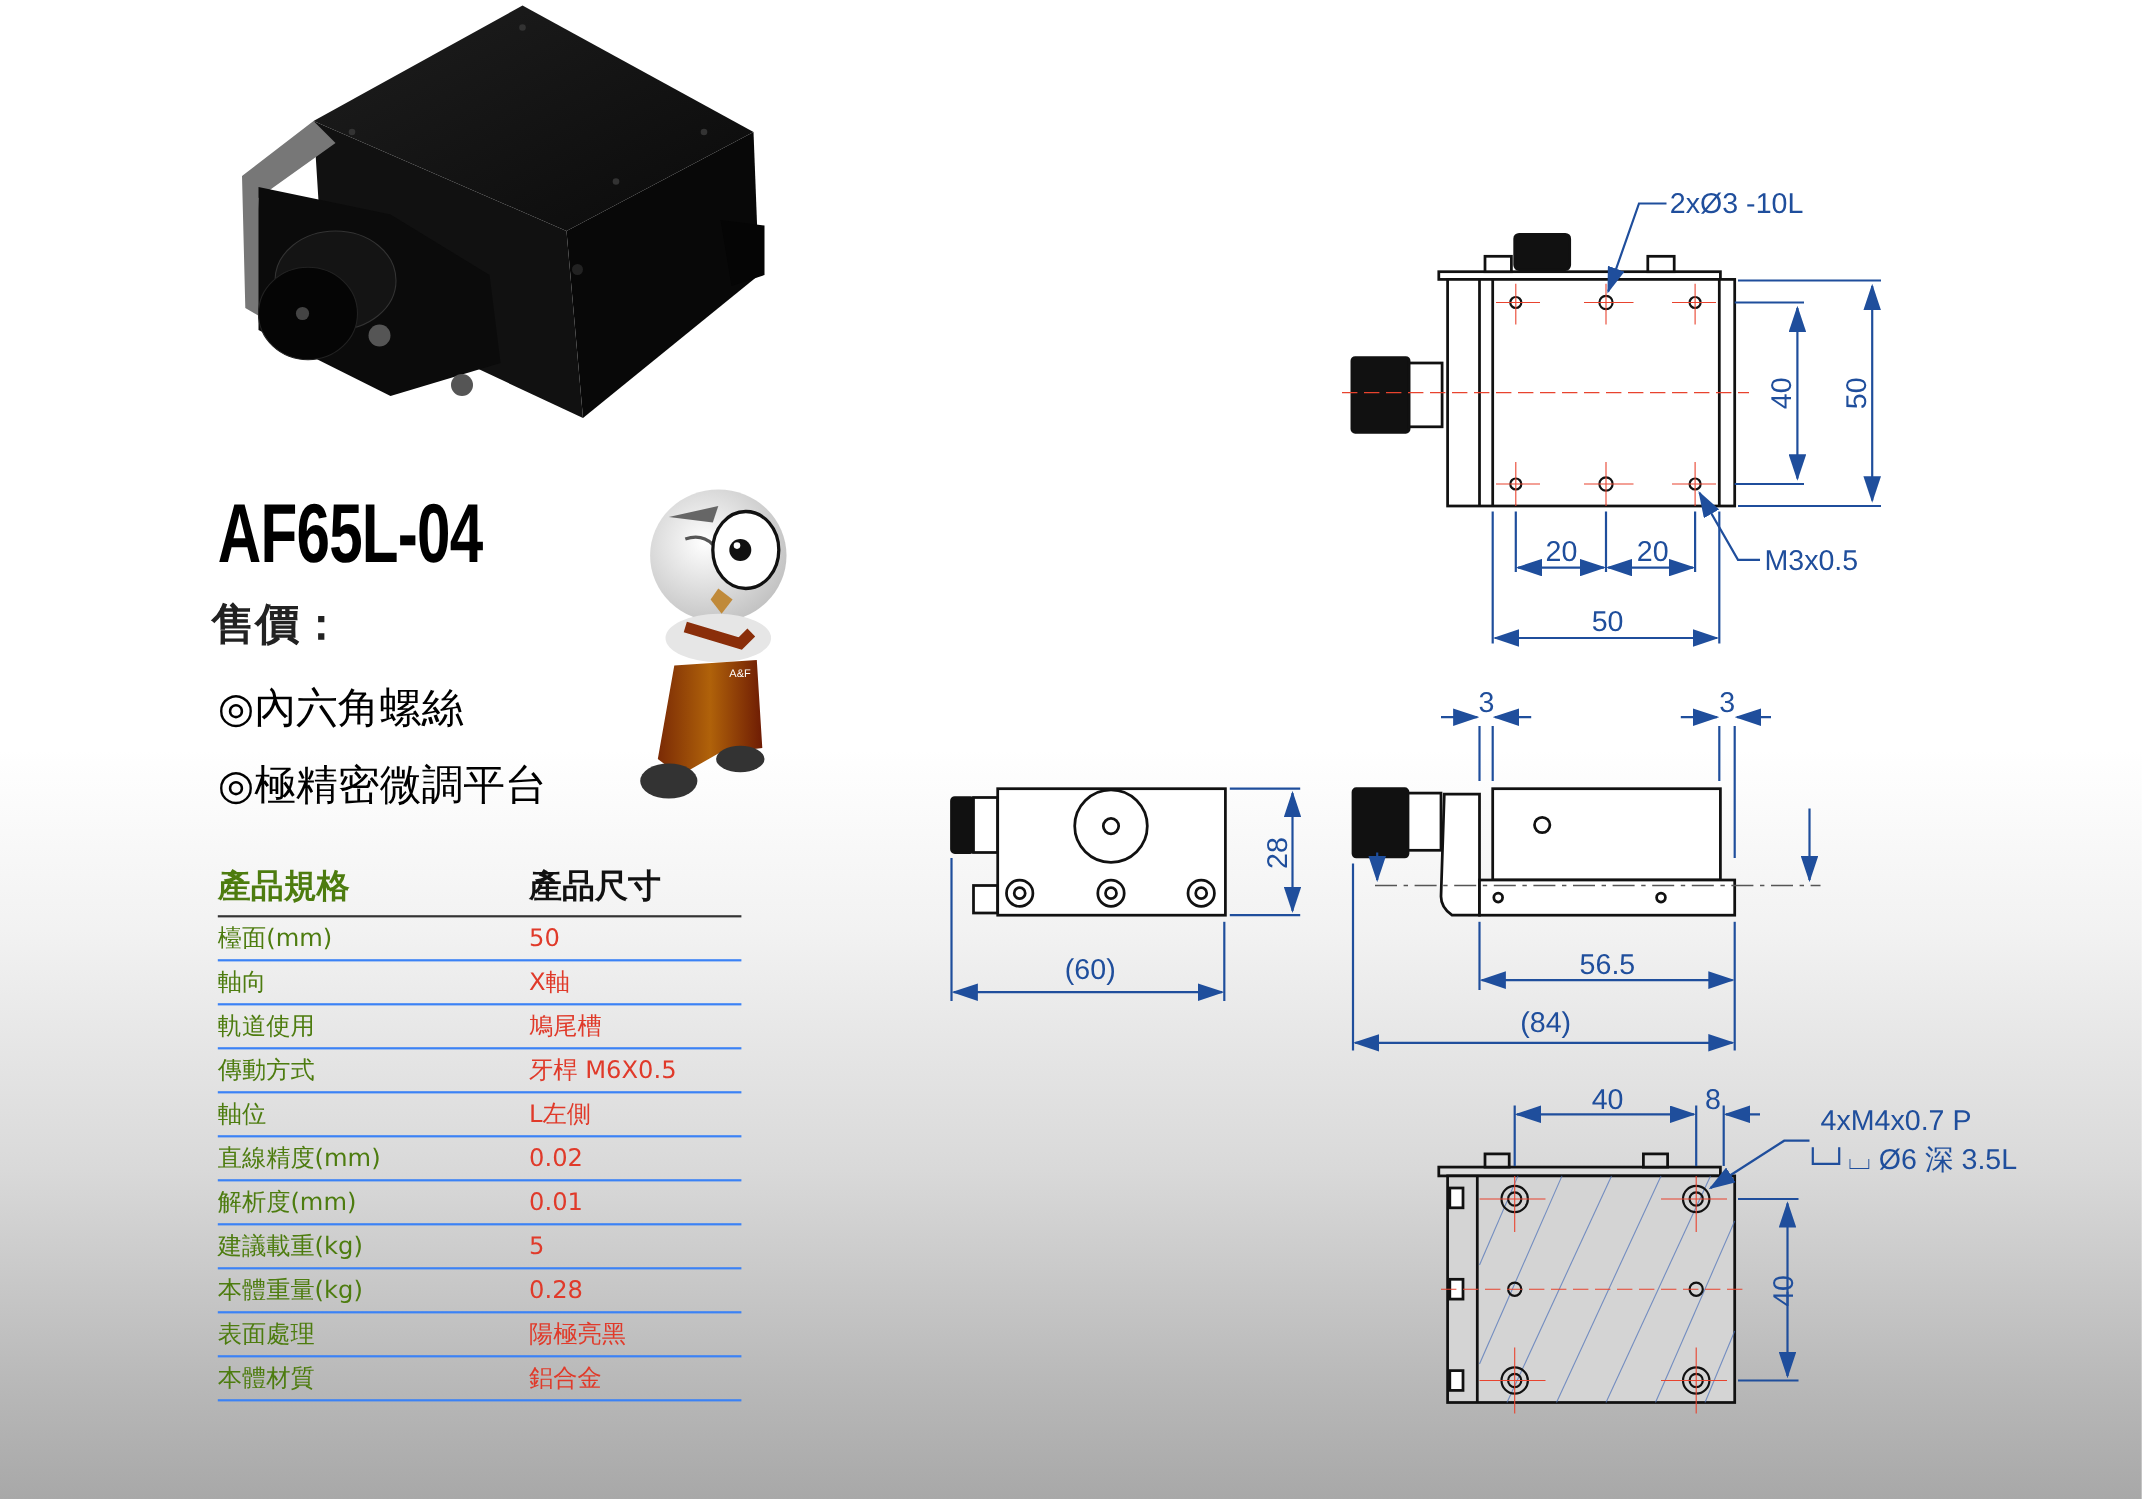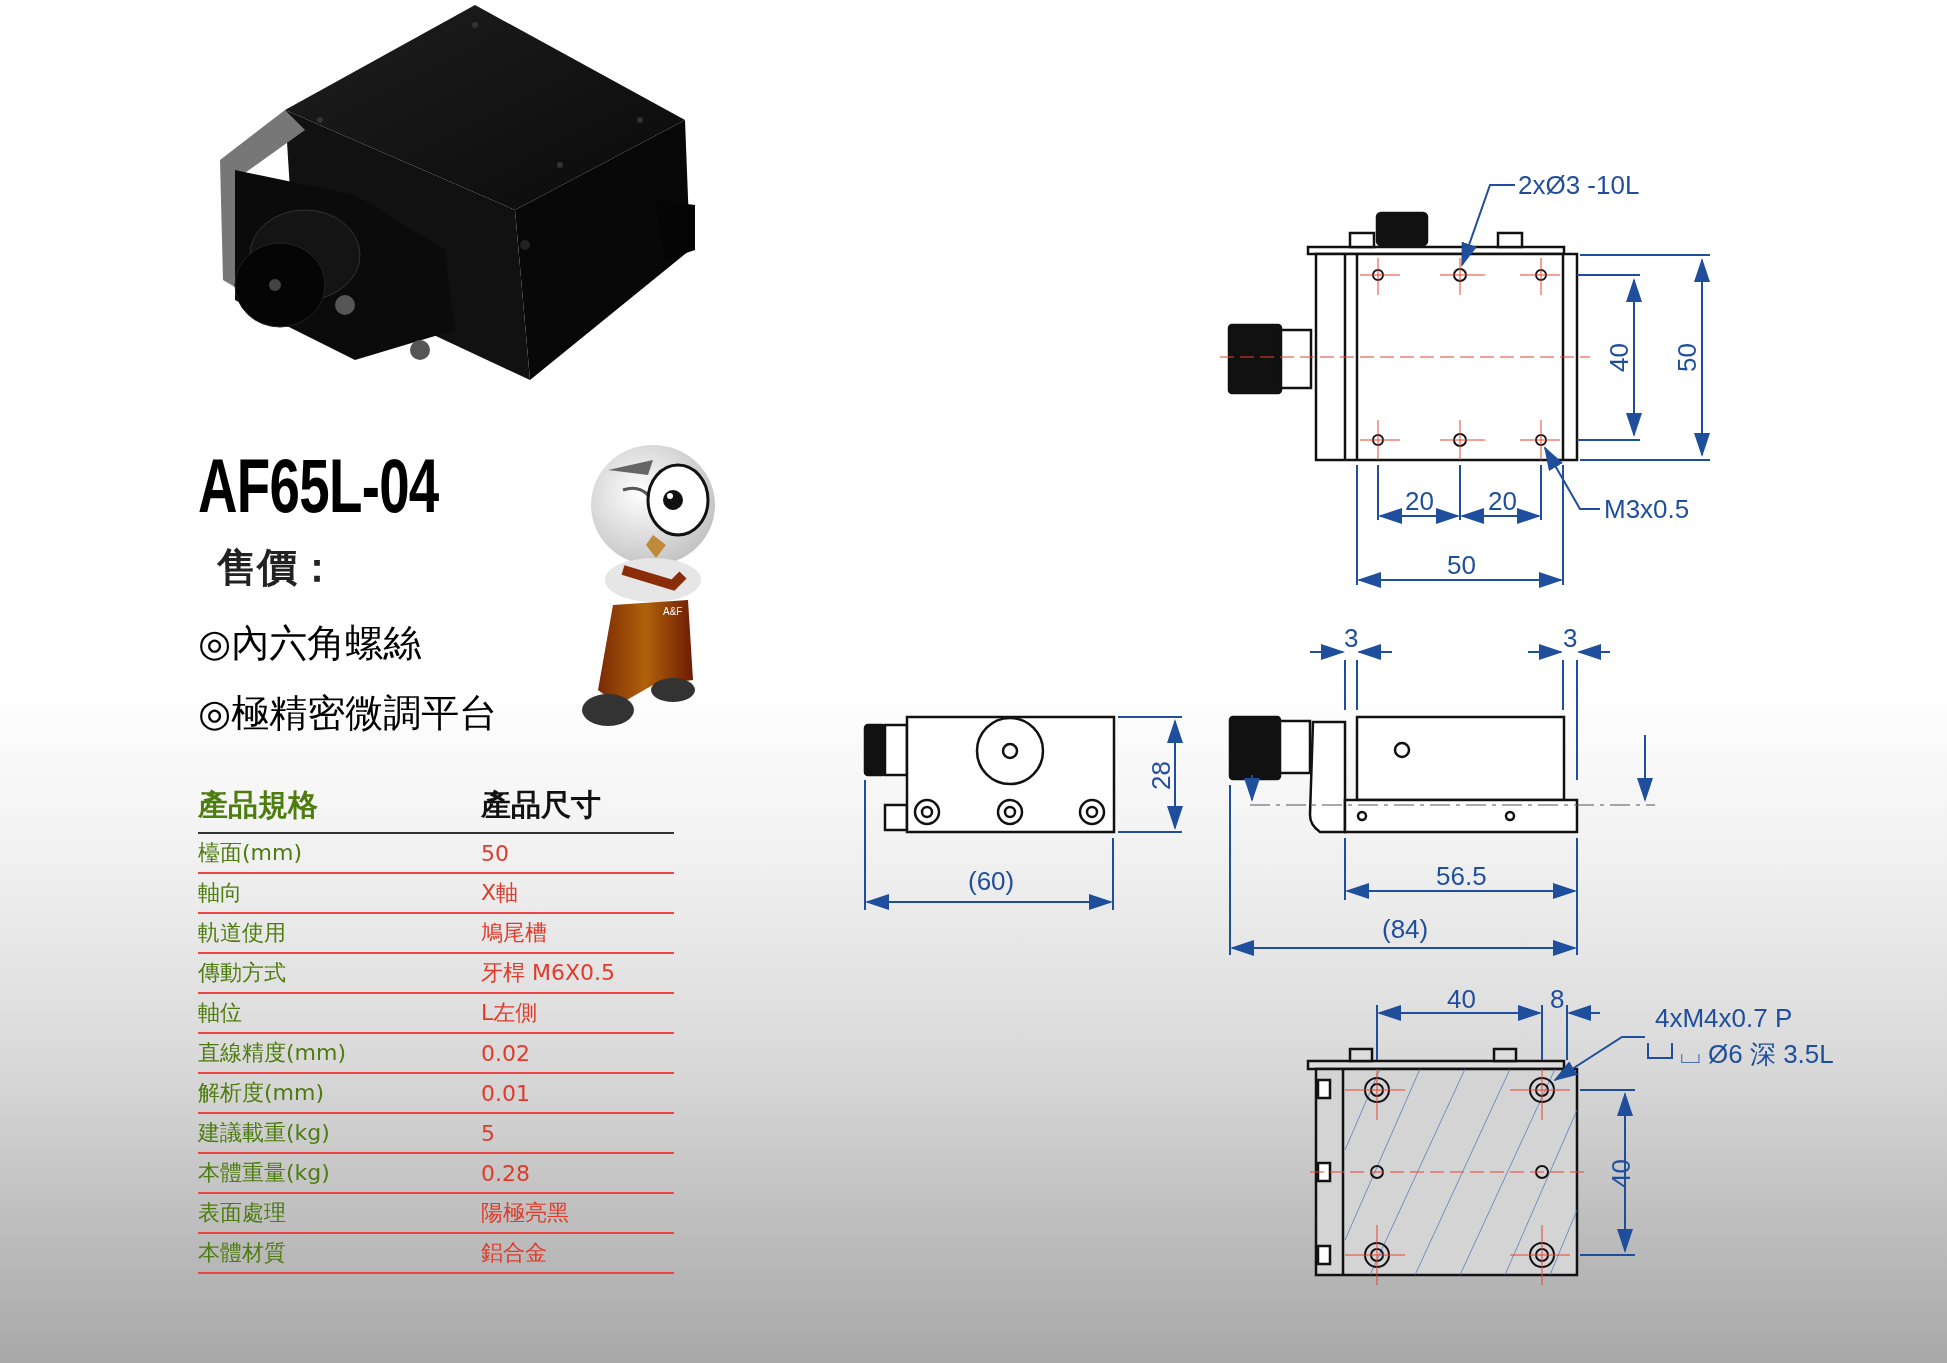--- a/index.html
+++ b/index.html
@@ -2,25 +2,25 @@
 <html><head>
 <meta charset="utf-8">
 <style>
   html,body{margin:0;padding:0;}
   body{width:1947px;height:1363px;position:relative;overflow:hidden;
     background:linear-gradient(to bottom,#ffffff 0%,#ffffff 50%,#f2f2f2 62%,#d9d9d9 78%,#b9b9b9 92%,#a8a8a8 100%);
     font-family:"DejaVu Sans",sans-serif;}
   .abs{position:absolute;}
   .model{left:198px;top:448px;font-family:"Liberation Sans",sans-serif;font-weight:bold;font-size:76px;color:#000;
     transform:scaleX(0.72);transform-origin:left top;letter-spacing:-1px;line-height:1;}
-  .price{left:217px;top:540px;font-family:"DejaVu Serif",serif;font-weight:bold;font-size:40px;color:#222;}
+  .price{left:192px;top:540px;font-family:"DejaVu Serif",serif;font-weight:bold;font-size:40px;color:#222;}
   .feat{left:198px;font-size:38px;color:#000;font-family:"DejaVu Sans",sans-serif;}
   .tbl{left:198px;top:778px;width:476px;}
   .thead{height:54px;display:flex;align-items:center;font-size:30px;font-weight:bold;color:#111;border-bottom:2px solid #333;}
-  .trow{height:38px;display:flex;align-items:center;font-size:22px;border-bottom:2px solid #ef4444;}
+  .trow{height:38px;display:flex;align-items:center;font-size:22px;border-bottom:2px solid #3b82f6;}
   .c1{width:283px;color:#4d7c0f;}
   .c2{color:#e03a2a;}
   .thead .c2{color:#111;}
   svg text{font-family:"Liberation Sans",sans-serif;}
 </style>
 </head>
 <body>
 
 <svg class="abs" style="left:195px;top:0px" width="520" height="400">
   <defs>

